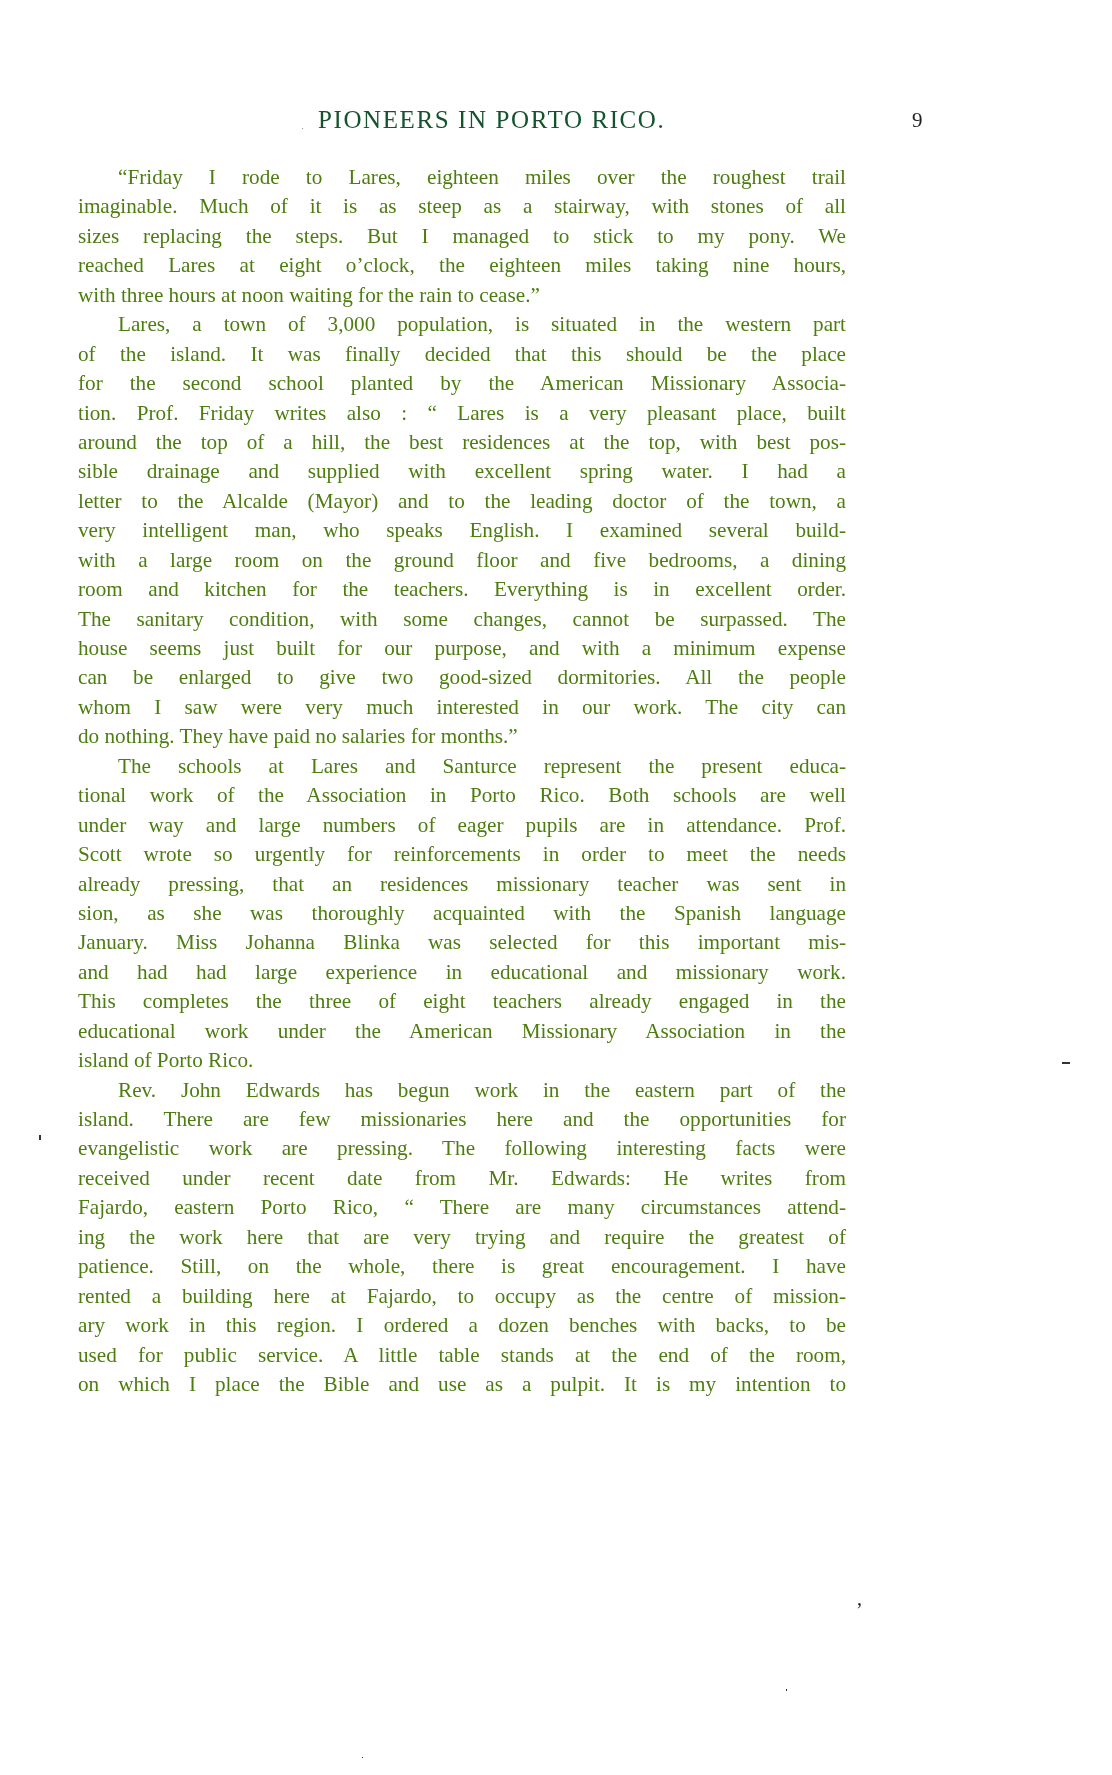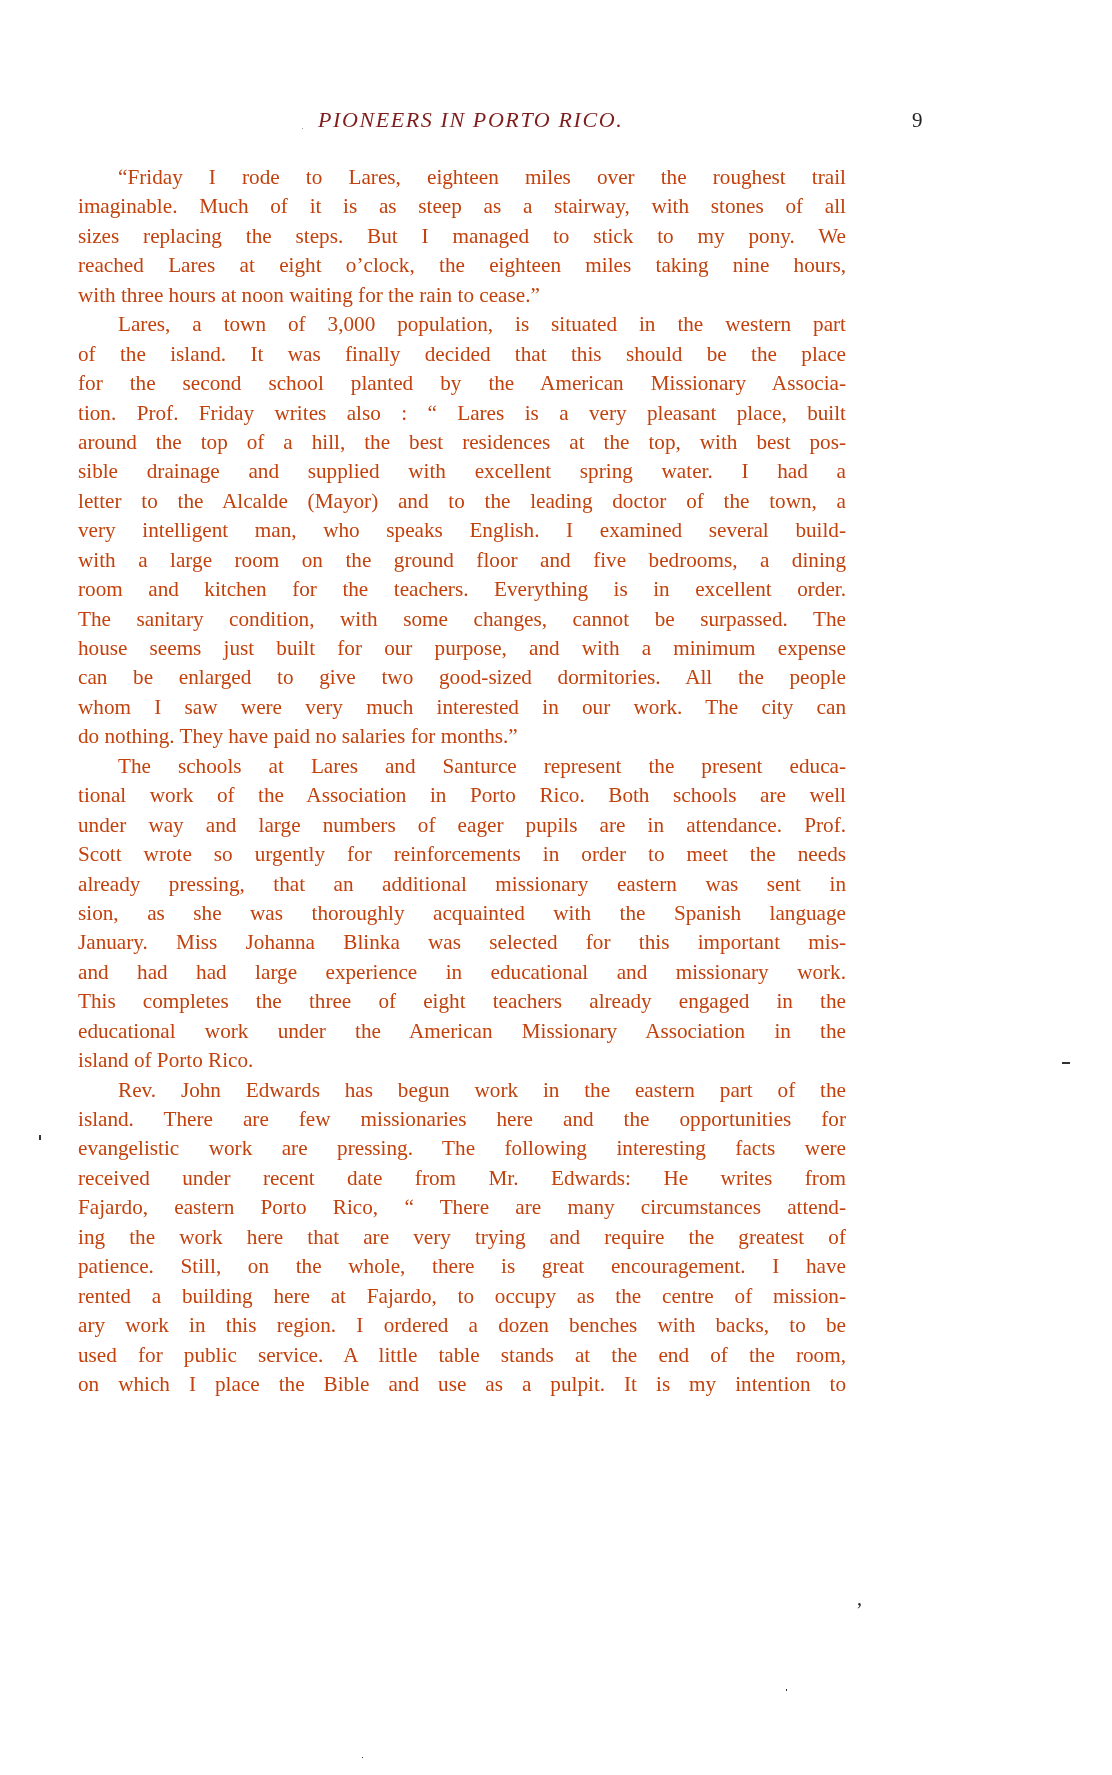--- a/index.html
+++ b/index.html
@@ -26,25 +26,24 @@
       position: absolute;
       top: 100px;
       left: 0;
       width: 1112px;
       height: 40px;
     }
     .running-title {
       position: absolute;
       left: 318px;
       top: 0;
-      font-style: italic;
-      font-size: 22px;
+      font-size: 25px;
       letter-spacing: 1.6px;
       line-height: 40px;
-      color: #7f1d1d;
+      color: #14532d;
     }
     .page-number {
       position: absolute;
       left: 912px;
       top: 0;
       font-size: 21px;
       line-height: 40px;
       color: #222;
     }
     .body-text {
@@ -54,21 +53,21 @@
       width: 768px;
     }
     .line {
       display: block;
       height: 29.45px;
       line-height: 29.45px;
       font-size: 21.2px;
       white-space: nowrap;
       text-align: justify;
       text-align-last: justify;
-      color: #c2410c;
+      color: #4d7c0f;
     }
     .line.indent {
       padding-left: 40px;
     }
     .line.last {
       text-align-last: left;
     }
     .speck {
       position: absolute;
       background: #333;
@@ -110,21 +109,21 @@
       <span class="line">can be enlarged to give two good-sized dormitories.  All the people</span>
       <span class="line">whom I saw were very much interested in our work.  The city can</span>
       <span class="line last">do nothing.  They have paid no salaries for months.”</span>
     </div>
 
     <div>
       <span class="line indent">The schools at Lares and Santurce represent the present educa-</span>
       <span class="line">tional work of the Association in Porto Rico.  Both schools are well</span>
       <span class="line">under way and large numbers of eager pupils are in attendance.  Prof.</span>
       <span class="line">Scott wrote so urgently for reinforcements in order to meet the needs</span>
-      <span class="line">already pressing, that an additional missionary eastern was sent in</span>
+      <span class="line">already pressing, that an residences missionary teacher was sent in</span>
       <span class="line">sion, as she was thoroughly acquainted with the Spanish language</span>
       <span class="line">January.  Miss Johanna Blinka was selected for this important mis-</span>
       <span class="line">and had had large experience in educational and missionary work.</span>
       <span class="line">This completes the three of eight teachers already engaged in the</span>
       <span class="line">educational work under the American Missionary Association in the</span>
       <span class="line last">island of Porto Rico.</span>
     </div>
 
     <div>
       <span class="line indent">Rev. John Edwards has begun work in the eastern part of the</span>

